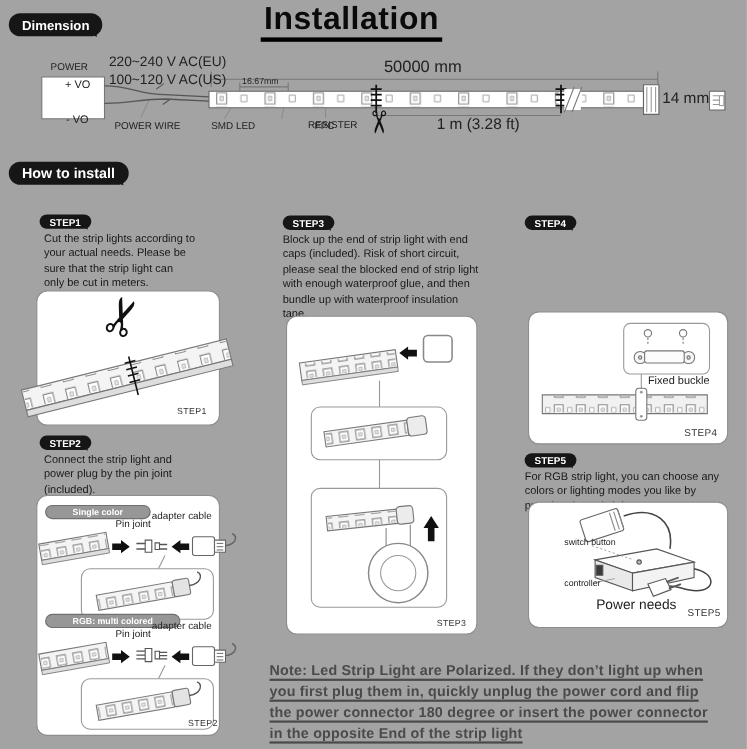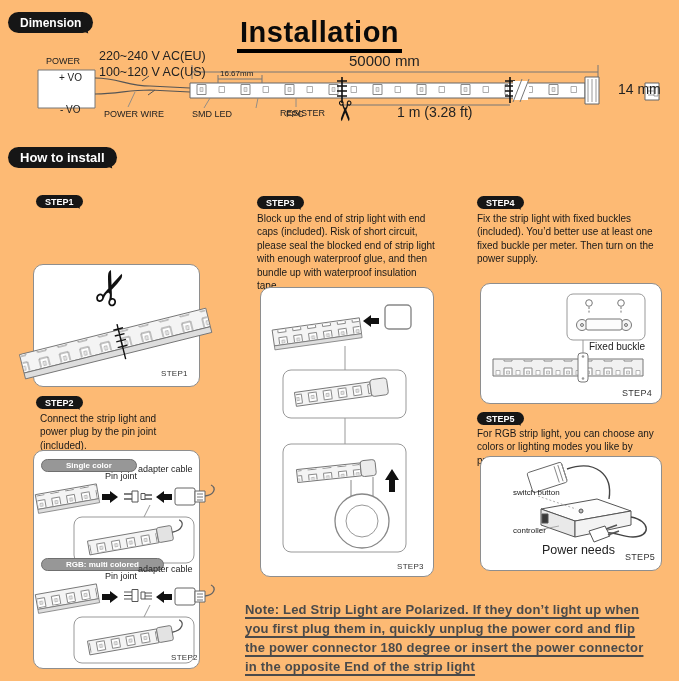--- a/index.html
+++ b/index.html
@@ -1,20 +1,20 @@
 <!DOCTYPE html>
 <html><head>
 <meta charset="utf-8">
 <style>
   html,body{margin:0;padding:0;background:#fff;}
-  .page{position:relative;width:679px;height:681px;background:#fdba74;overflow:hidden;
+  .page{position:relative;width:679px;height:681px;background:#a3a3a3;overflow:hidden;
         font-family:"Liberation Sans",sans-serif;color:#1c1c1c;}
   .lbl{position:absolute;color:#222;white-space:nowrap;}
   .title{position:absolute;font-size:29px;font-weight:800;letter-spacing:.5px;
-         border-bottom:4px solid #000;padding:15px 3px 0 3px;color:#0a0a0a;}
+         border-bottom:4px solid #000;padding:0 3px 0 3px;color:#0a0a0a;}
   .badge{position:absolute;background:#161616;color:#fff;font-weight:bold;
          border-radius:12px;display:flex;align-items:center;justify-content:center;
          white-space:nowrap;}
   .badge::after{content:"";position:absolute;right:2px;bottom:-5px;width:0;height:0;
          border:4px solid transparent;border-top:8px solid #161616;transform:rotate(-38deg);}
   .bigbadge{height:21px;font-size:12px;padding:0 12px;}
   .stepbadge{height:13px;font-size:9px;padding:0 9px;border-radius:8px;}
   .stepbadge::after{border:3px solid transparent;border-top:6px solid #161616;right:1px;bottom:-4px;}
   .pill{position:absolute;background:#979797;border:1px solid #6f6f6f;color:#fff;
         font-weight:bold;font-size:8px;border-radius:8px;padding:1px 24px;white-space:nowrap;}
@@ -98,30 +98,34 @@
   <div class="lbl" style="left:99px;top:65px;font-size:12.5px;">100~120 V AC(US)</div>
   <div class="lbl" style="left:59px;top:72px;font-size:10px;">+ VO</div>
   <div class="lbl" style="left:60px;top:104px;font-size:10px;">- VO</div>
   <div class="lbl" style="left:104px;top:109px;font-size:9px;">POWER WIRE</div>
   <div class="lbl" style="left:220px;top:69px;font-size:8px;">16.67mm</div>
   <div class="lbl" style="left:349px;top:52px;font-size:15px;">50000 mm</div>
   <div class="lbl" style="left:192px;top:109px;font-size:9px;">SMD LED</div>
   <div class="lbl" style="left:247px;top:109px;font-size:9px;margin-left:39px;">FPC</div>
   <div class="lbl" style="left:280px;top:108px;font-size:9px;">RESISTER</div>
   <div class="lbl" style="left:397px;top:104px;font-size:14px;text-align:center;">1 m (3.28 ft)</div>
-  <div class="lbl" style="left:602px;top:81px;font-size:14px;margin-left:16px;">14 mm</div>
+  <div class="lbl" style="left:602px;top:81px;font-size:14px;">14 mm</div>
   <div class="scissors" style="left:332px;top:97px;font-size:28px;transform:rotate(90deg);">✂</div>
 
   <div class="badge bigbadge" style="left:8px;top:147px;font-size:13px;">
     <span>How to install</span>
   </div>
 
   <div class="badge stepbadge" style="left:36px;top:195px;">
     <span>STEP1</span>
   </div>
+  <div class="steptext" style="left:40px;top:211px;">Cut the strip lights according to
+your actual needs. Please be
+sure that the strip light can
+only be cut in meters.</div>
   <div class="figbox" style="left:33px;top:264px;width:165px;height:121px;">
     <svg width="165" height="121" viewBox="0 0 165 121" style="left:0;top:0;">
       <defs>
         <pattern id="p1" patternUnits="userSpaceOnUse" width="21" height="18">
           <rect x="4" y="3" width="9" height="11" fill="#fff" stroke="#888" stroke-width="1"></rect>
           <rect x="7" y="6.5" width="3" height="4" fill="#e8e8e8" stroke="#9a9a9a" stroke-width=".6"></rect>
         </pattern>
       </defs>
       <g transform="rotate(-14 82 80)">
         <rect x="-14" y="66" width="192" height="19" fill="#f4f4f4" stroke="#777"></rect>
@@ -258,24 +262,20 @@
         <circle cx="101" cy="233" r="16" fill="#fff" stroke="#999"></circle>
         <polygon points="128,204 128,192 124,192 131,181 138,192 134,192 134,204" fill="#111"></polygon>
       </g>
     </svg>
     <div class="figlabel" style="left:136px;top:274px;">STEP3</div>
   </div>
 
   <div class="badge stepbadge" style="left:477px;top:196px;">
     <span>STEP4</span>
   </div>
-  <div class="steptext" style="left:477px;top:212px;">Fix the strip light with fixed buckles
-(included). You’d better use at least one
-fixed buckle per meter. Then turn on the
-power supply.</div>
   <div class="figbox" style="left:480px;top:283px;width:180px;height:119px;">
     <svg width="180" height="119" viewBox="0 0 180 119" style="left:0;top:0;">
       <defs>
         <pattern id="p4" patternUnits="userSpaceOnUse" width="20" height="16">
           <rect x="3" y="4" width="8" height="9" fill="#fff" stroke="#888" stroke-width="1"></rect>
           <rect x="5.5" y="7" width="3" height="3" fill="#e8e8e8" stroke="#9a9a9a" stroke-width=".6"></rect>
           <rect x="15" y="6.5" width="4" height="4.5" fill="#fff" stroke="#999" stroke-width=".7"></rect>
         </pattern>
       </defs>
       <rect x="86" y="10" width="78" height="46" rx="6" fill="#fff" stroke="#999"></rect>

